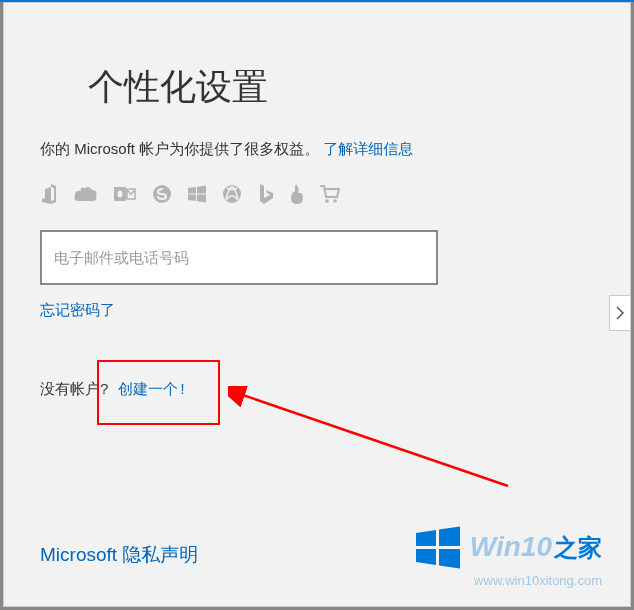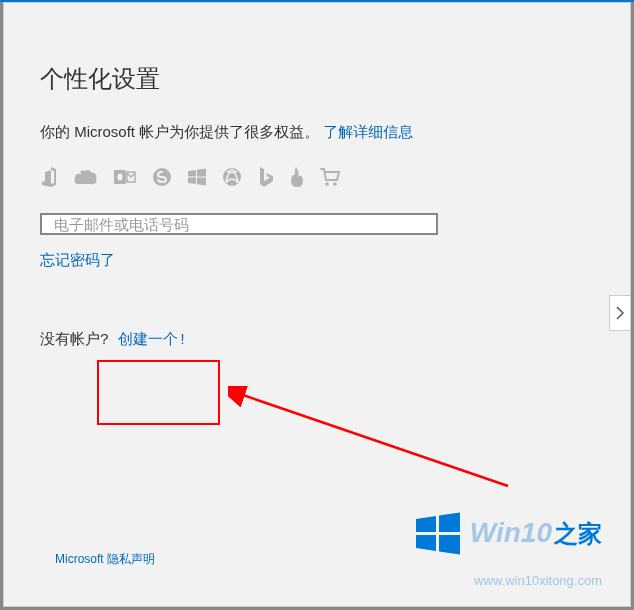--- a/index.html
+++ b/index.html
@@ -19,42 +19,43 @@
       position: absolute;
       top: 2px;
       left: 3px;
       right: 3px;
       bottom: 3px;
       background: #f2f2f2;
       border: 1px solid #ccc;
       padding: 60px 36px 20px 36px;
     }
     .title {
-      font-size: 24px;
+      font-size: 36px;
       font-weight: 300;
       color: #333;
       margin-bottom: 28px;
+      margin-left: 48px;
     }
     .subtitle {
       font-size: 15px;
       color: #333;
       margin-bottom: 25px;
     }
     .link { color: #0067b8; text-decoration: none; cursor: pointer; }
     .icon-row {
       display: flex;
       gap: 16px;
       margin-bottom: 22px;
       align-items: center;
     }
     .icon-row svg { fill: #b3b3b3; }
     .input-box {
       display: block;
       width: 398px;
-      height: 22px;
+      height: 55px;
       border: 2px solid #888;
       background: #fff;
       padding: 0 12px;
       font-size: 15px;
       color: #1d4ed8;
       margin-bottom: 16px;
     }
     .input-box::placeholder { color: #999; }
     .forgot { font-size: 15px; margin-top: 4px; }
     .no-account-row {
@@ -67,35 +68,35 @@
       position: absolute;
       border: 2px solid #ff0000;
       top: 360px;
       left: 97px;
       width: 123px;
       height: 65px;
       pointer-events: none;
     }
     .privacy {
       position: absolute;
-      left: 51px;
+      left: 36px;
       bottom: 38px;
-      font-size: 12px;
+      font-size: 19px;
     }
     .logo-area {
       position: absolute;
       right: 28px;
       bottom: 18px;
       text-align: right;
     }
     .logo-row { display: flex; align-items: center; gap: 8px; justify-content: flex-end; }
     .win-logo { width: 48px; height: 48px; position: relative; }
     .brand-text { font-size: 28px; font-weight: 700; color: #a3c7e6; font-style: italic; }
     .brand-text .accent { color: #0078d7; font-style: normal; font-size: 24px; margin-left: 2px; }
-    .url { font-size: 13px; color: #a3c7e6; margin-top: 16px; }
+    .url { font-size: 13px; color: #a3c7e6; margin-top: 2px; }
     .chevron-btn {
       position: absolute;
       top: 292px;
       right: -1px;
       width: 22px;
       height: 36px;
       background: #fff;
       border: 1px solid #ccc;
       display: flex;
       align-items: center;

